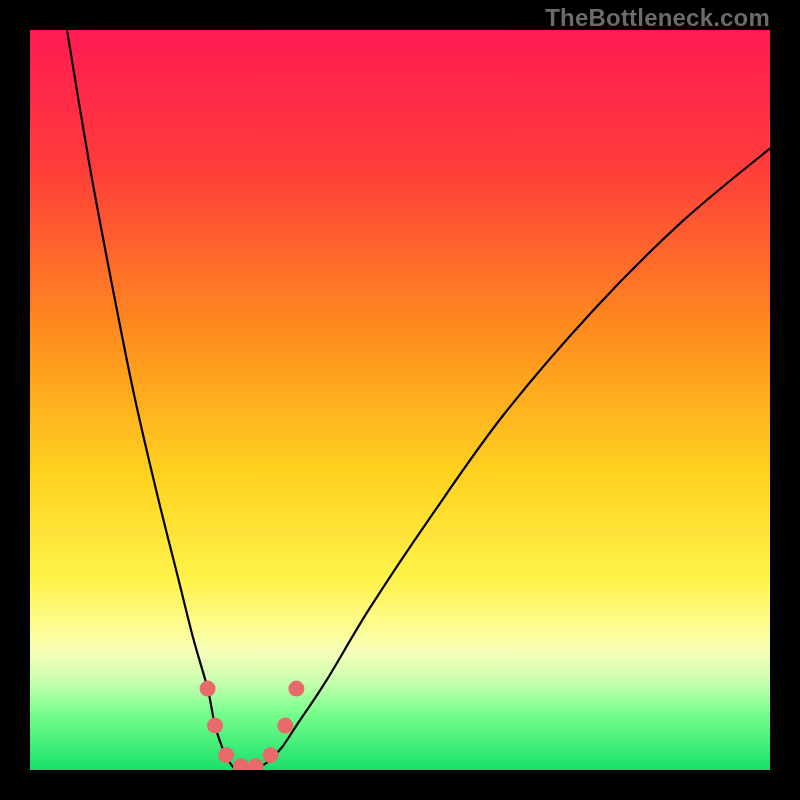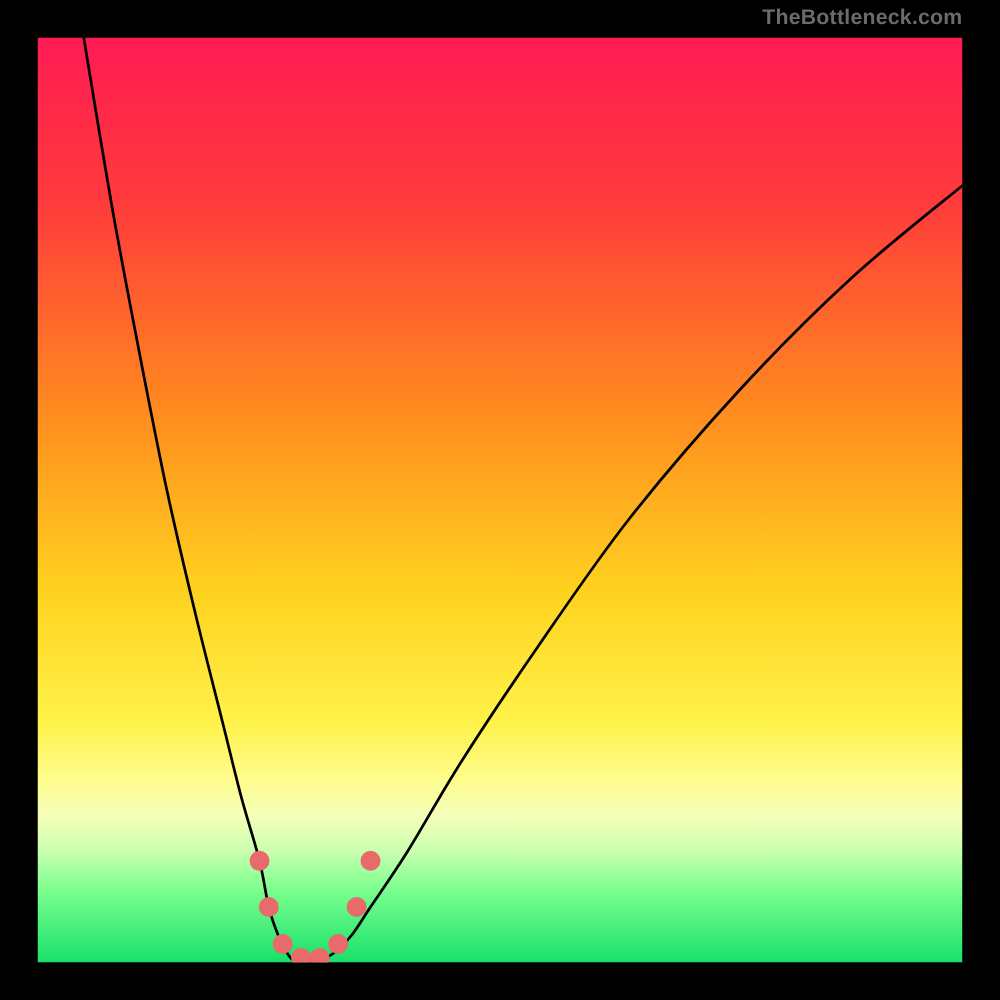--- a/index.html
+++ b/index.html
@@ -23,21 +23,21 @@
     left: 30px;
     top: 30px;
     width: 740px;
     height: 740px;
   }
   .watermark {
     position: absolute;
     top: 4px;
     right: 30px;
     font-family: Arial, Helvetica, sans-serif;
-    font-size: 17px;
+    font-size: 24px;
     font-weight: 600;
     color: #6b6b6b;
     letter-spacing: 0.2px;
   }
   svg { display: block; }
 </style>
 </head>
 <body>
 
 <div class="frame">

